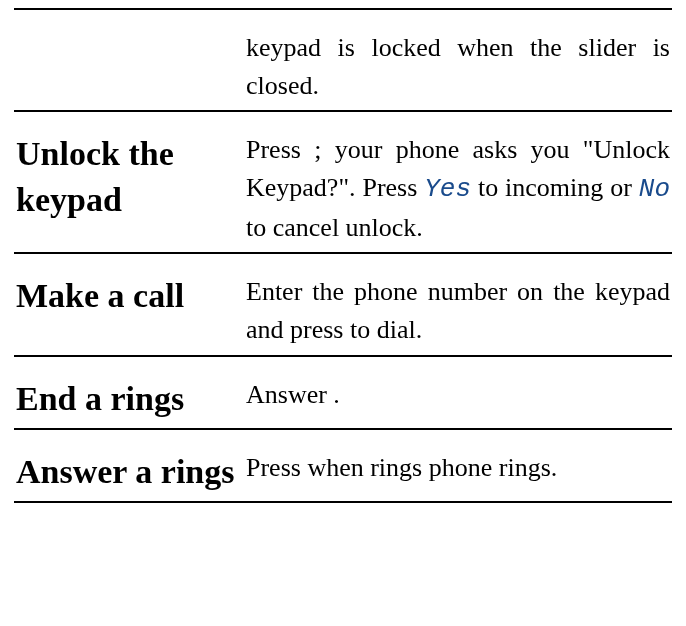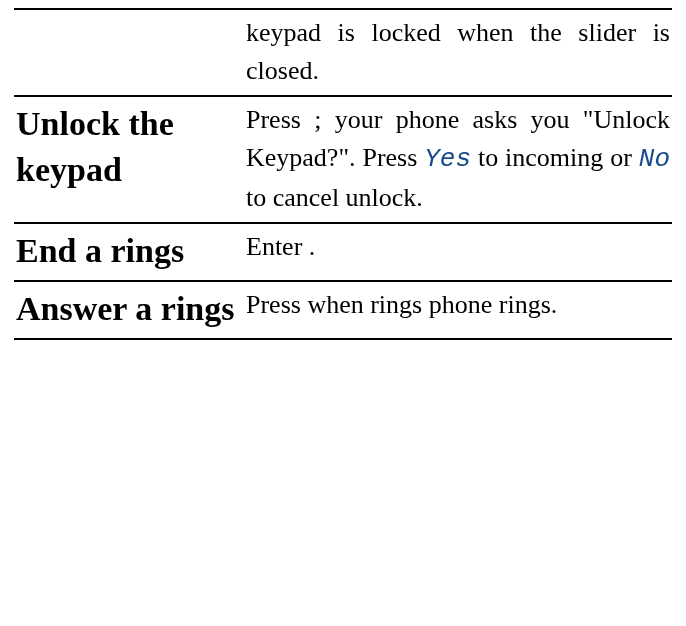--- a/index.html
+++ b/index.html
@@ -14,21 +14,21 @@
     padding: 8px 14px 0 14px;
     font-family: "Times New Roman", Times, serif;
     color: #000;
   }
   table {
     width: 100%;
     border-collapse: collapse;
   }
   td {
     vertical-align: top;
-    padding: 4px 2px 6px 2px;
+    padding: 19px 2px 6px 2px;
   }
   td.label {
     width: 226px;
     font-size: 34px;
     font-weight: bold;
     line-height: 1.35;
   }
   td.desc {
     font-size: 26px;
     line-height: 1.45;
@@ -58,24 +58,28 @@
       <td class="desc">keypad is locked when the slider is closed.</td>
     </tr>
 
     <tr class="rowsep">
       <td class="label">Unlock the keypad</td>
       <td class="desc">
         <span>Press  ; your phone asks you "Unlock Keypad?". Press  </span><span class="yn">Yes</span><span> to incoming or </span><span class="yn">No</span><span> to cancel unlock.</span>
       </td>
     </tr>
 
+    <tr class="rowsep">
+      <td class="label">Make a call</td>
+      <td class="desc">Enter the phone number on the keypad and press  to dial.</td>
+    </tr>
 
     <tr class="rowsep">
       <td class="label">End a rings</td>
-      <td class="desc">Enter  .</td>
+      <td class="desc">Answer  .</td>
     </tr>
 
     <tr class="rowsep">
       <td class="label">Answer a rings</td>
       <td class="desc">Press  when rings phone rings.</td>
     </tr>
 
 
   </tbody>
     </table>

